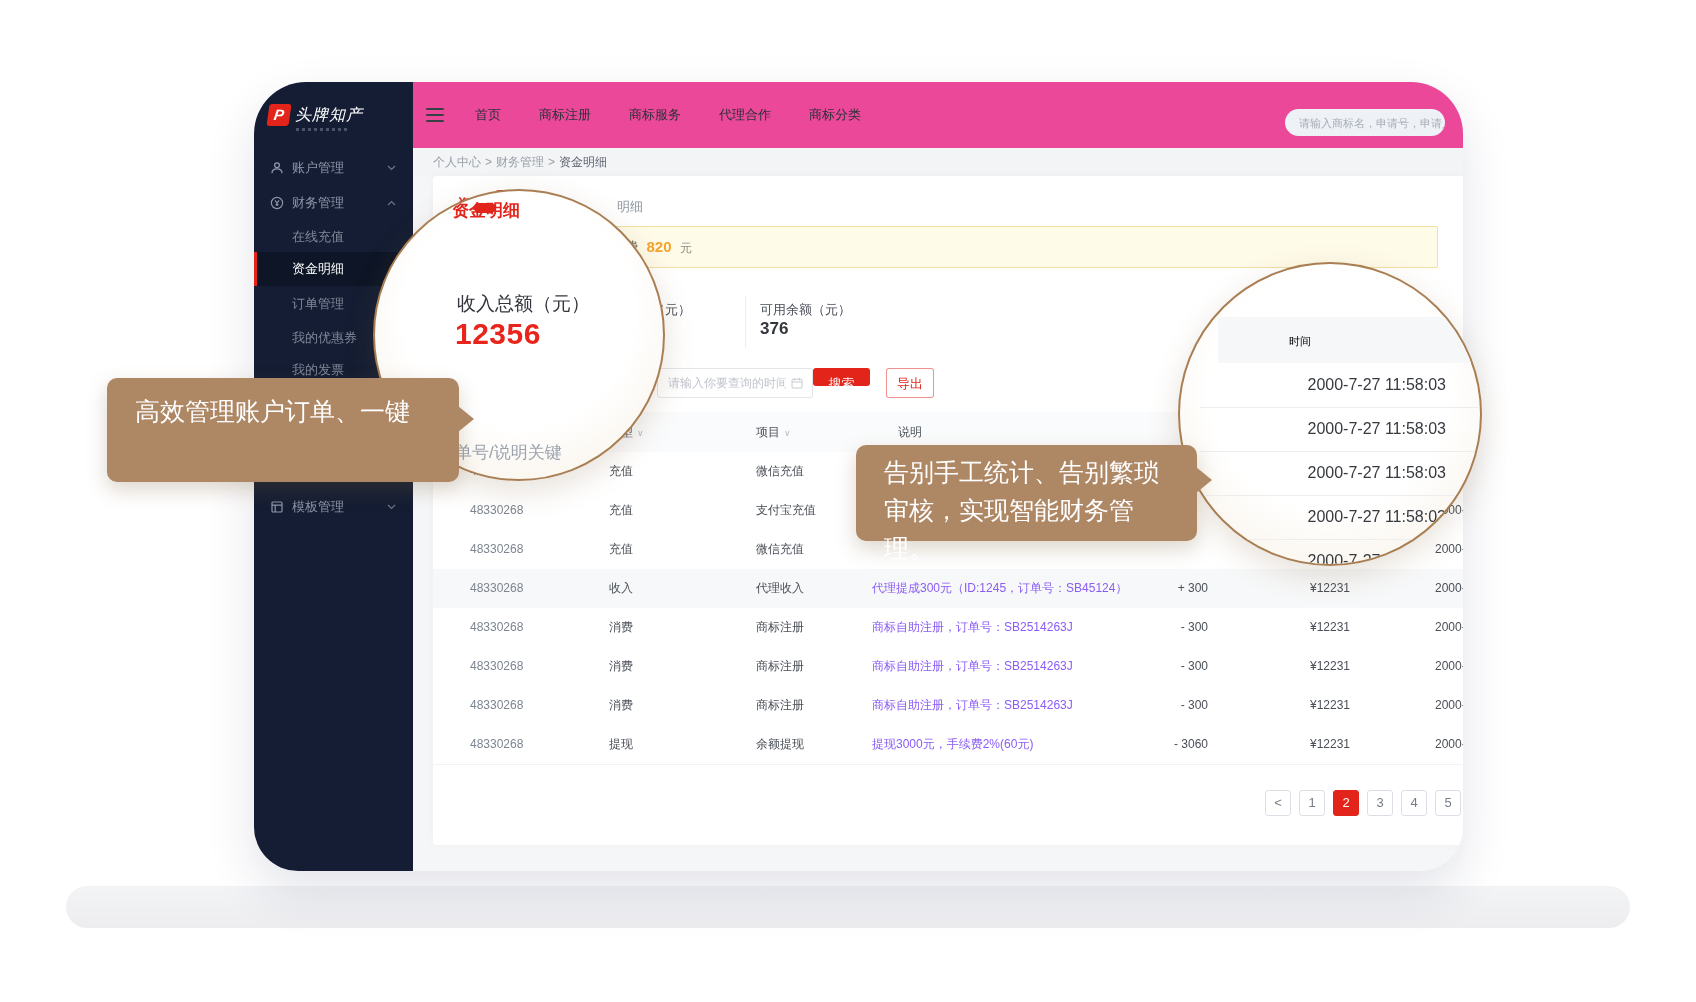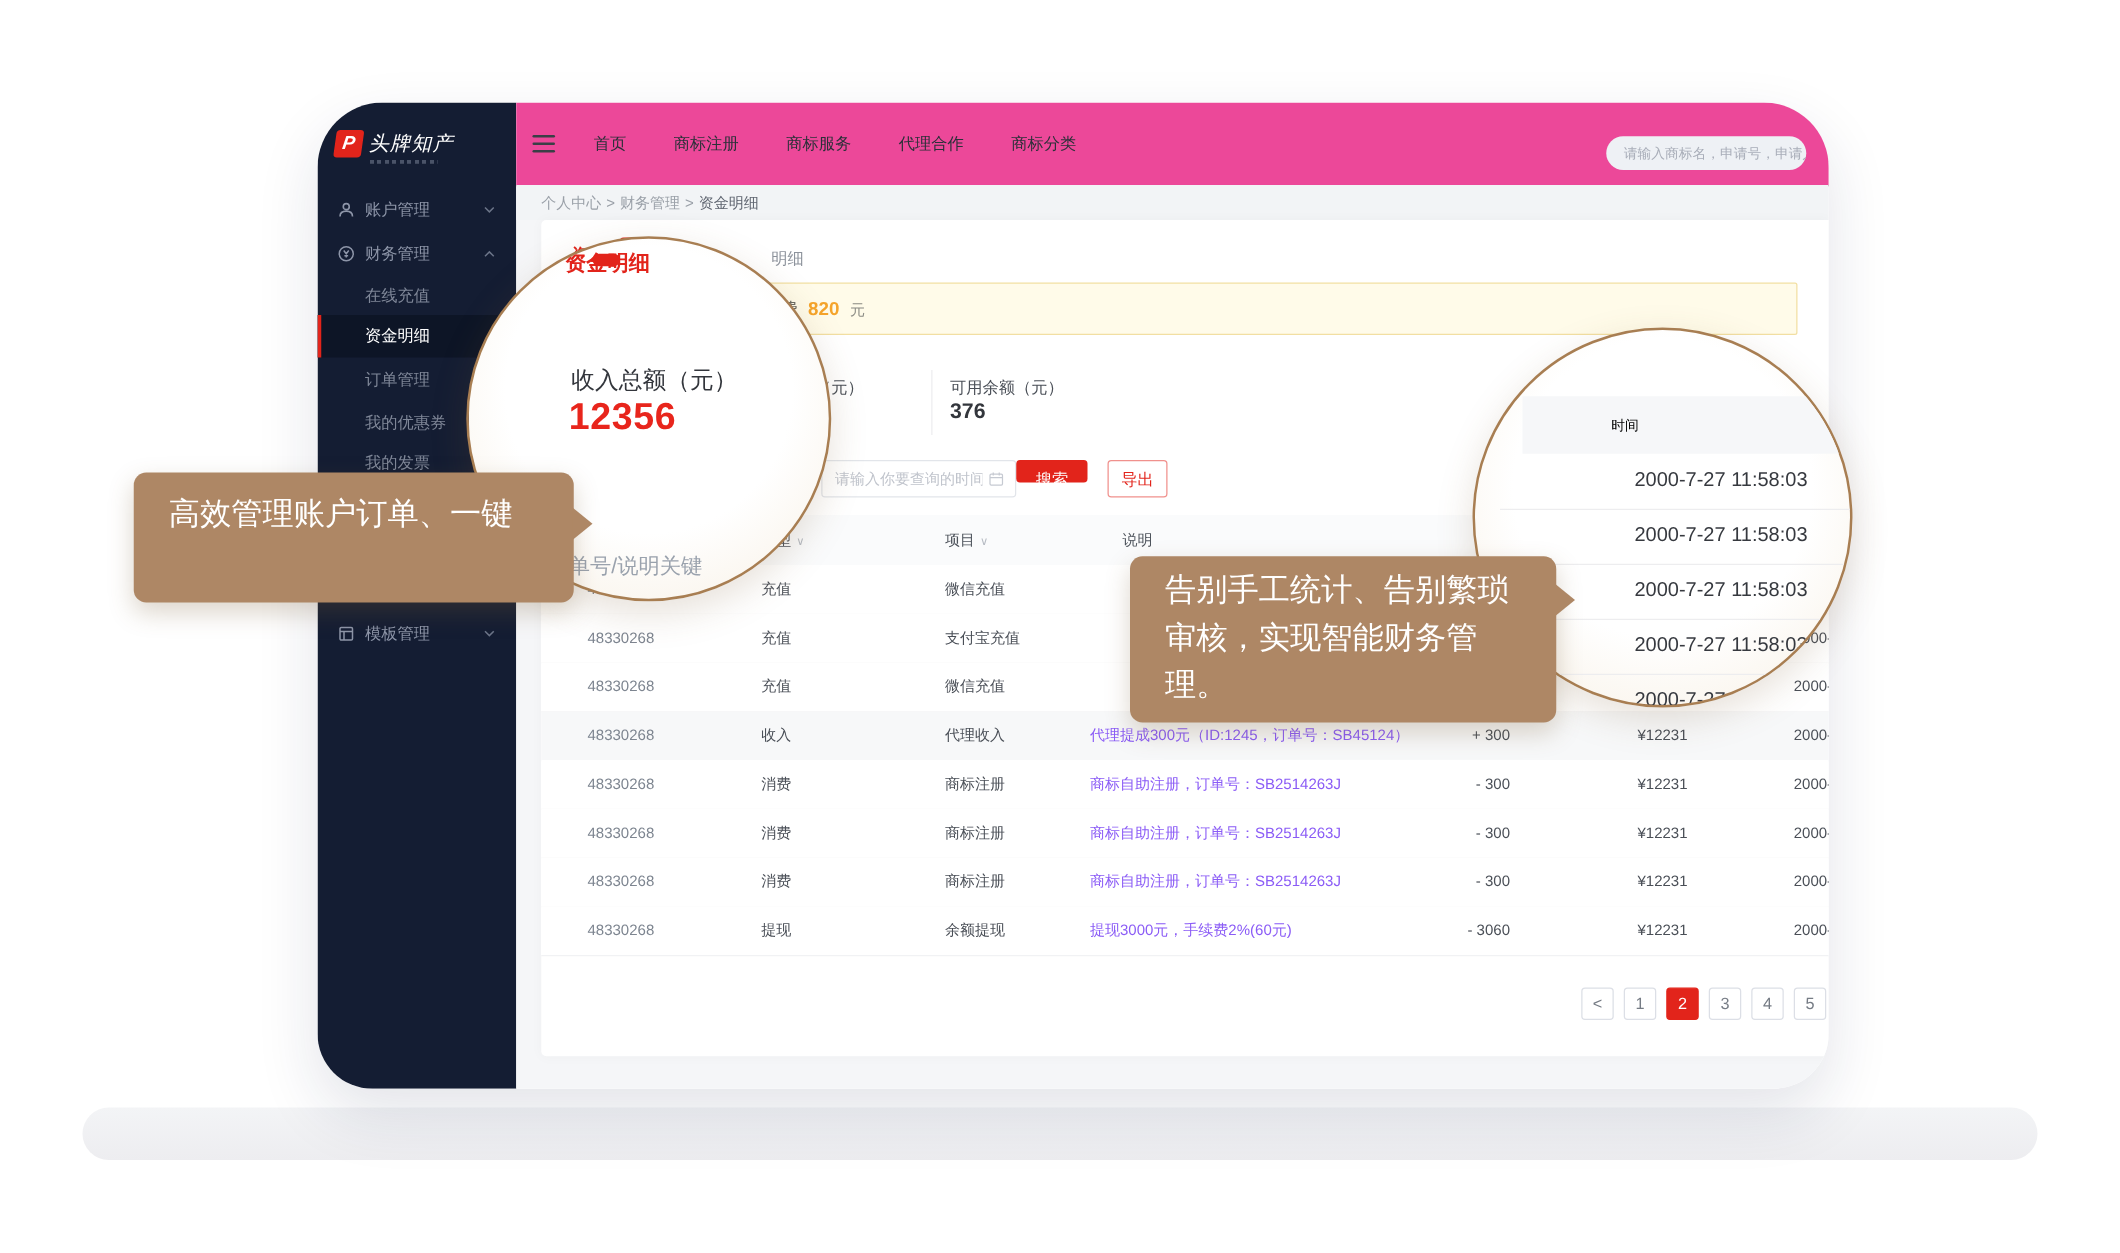--- a/index.html
+++ b/index.html
@@ -100,21 +100,21 @@
   .cr-head span{margin-left:71px;font-size:11px;color:#000000;}
   .cr-row{position:absolute;left:20px;right:-10px;height:44px;border-bottom:1px solid #ededef;}
   .cr-row span{position:absolute;left:80px;width:166px;text-align:right;line-height:44px;font-size:16px;color:#36393f;white-space:nowrap;}
   
   .bubble{position:absolute;background:#ae8765;border-radius:10px;color:#fff;box-shadow:0 8px 20px rgba(120,90,50,.25);}
   .bubble .ln{font-size:25px;line-height:38px;padding-left:28px;white-space:nowrap;}
   .bubble .arrow{position:absolute;right:-15px;width:0;height:0;border-top:13px solid transparent;
                  border-bottom:13px solid transparent;border-left:16px solid #ae8765;}
   .b-left{left:107px;top:378px;width:352px;height:104px;padding-top:14px;box-sizing:border-box;}
   .b-left .arrow{top:28px;}
-  .b-right{left:904px;top:445px;width:341px;height:133px;padding-top:8px;box-sizing:border-box;}
+  .b-right{left:856px;top:445px;width:341px;height:96px;padding-top:8px;box-sizing:border-box;}
   .b-right .arrow{top:22px;}
 </style>
 </head>
 <body>
 
 <div class="stage">
 
   <div class="base"></div>
 
   <div class="laptop">

